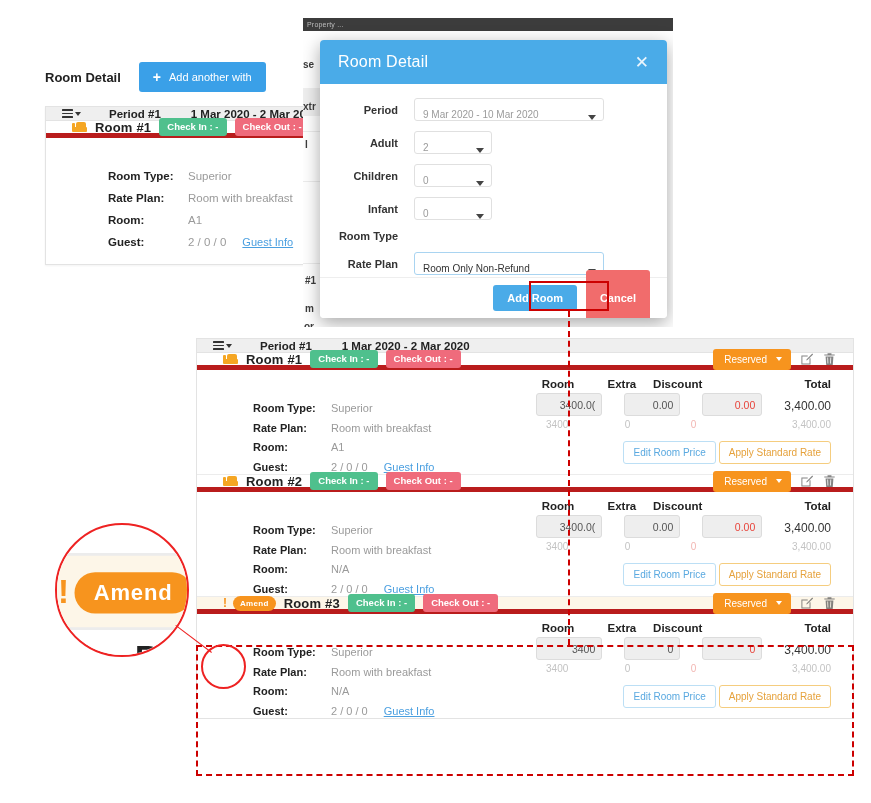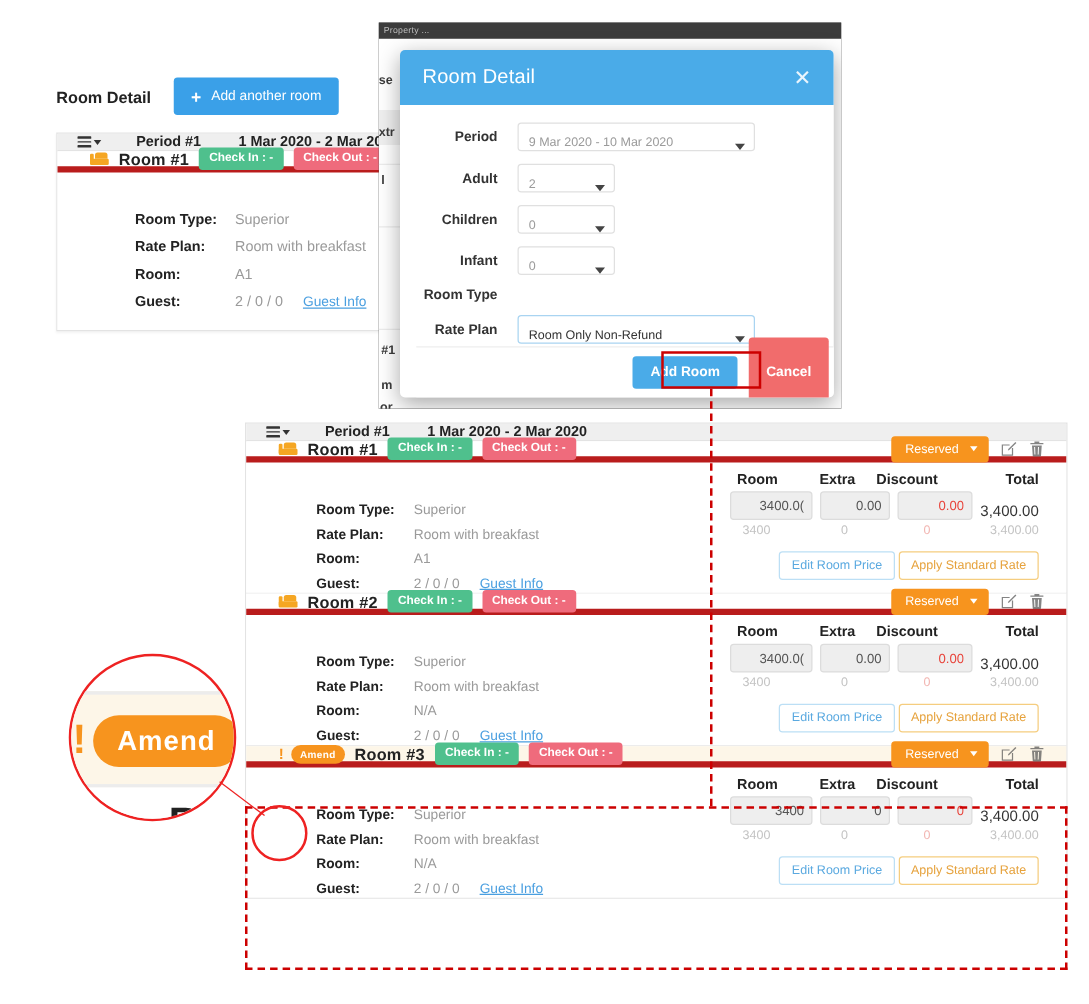--- a/index.html
+++ b/index.html
@@ -63,21 +63,21 @@
   .col-left { width:56%; padding-left:56px; }
   .col-right { flex:1; padding-right:22px; }
   .frow { display:flex; align-items:baseline; height:19.5px; font-size:11px; }
   .flabel { width:78px; font-weight:bold; color:#222;margin-top:24px; }
   .fval { color:#9a9a9a; }
   .guest-link { color:#4a9fe0; text-decoration:underline; margin-left:16px; font-size:11px; }
 
   .price-head { display:flex; font-size:11.5px; font-weight:bold; color:#222; margin-bottom:3px; }
   .ph { text-align:right; }
   .ph.room { width:72px; } .ph.extra { width:62px; } .ph.disc { width:66px; } .ph.total { flex:1; }
-  .price-inputs { display:flex; align-items:flex-end; gap:0;padding-left:34px; }
+  .price-inputs { display:flex; align-items:center; gap:16px;padding-left:34px; }
   .pin { width:72px; padding-right:6px; }
   .pin.extra { width:62px; } .pin.disc { width:66px; }
   .pin input {
     width:100%; height:23px; background:#eeeeee; border:1px solid #dcdcdc; border-radius:3px;
     text-align:right; padding:0 6px; font-size:10.5px; color:#555;
     font-family:inherit;
   }
   .pin.disc input { color:#e8453c; }
   .ptotal { flex:1; text-align:right; font-size:12px; color:#333; padding-top:3px; }
   .price-sub { display:flex; font-size:10px; color:#c3c3c3; margin-top:3px; }
@@ -138,21 +138,21 @@
     position:relative; height:23px; border:1px solid #e0e0e0; border-radius:3px;
     background:#fff; display:flex; align-items:flex-end; padding:0 20px 0 8px;
     font-size:10px; color:#9b9b9b; font-family:inherit;
   }
   .sel.wide { width:190px; }
   .sel.narrow { width:78px; }
   .sel.active { border-color:#a9d4f1; color:#333; }
   .sel .cd { position:absolute; right:7px; width:0;height:0;
     border-left:4px solid transparent;border-right:4px solid transparent;border-top:5px solid #444; }
   #modal .mfoot {
-    position:absolute; left:13px; bottom:0; width:100%; height:41px;
+    position:absolute; left:0; bottom:0; width:100%; height:41px;
     background:#fff; border-top:1px solid #eee;
     display:flex; align-items:center; justify-content:flex-end; gap:9px; padding-right:17px;
   }
   .btn-add-room2 { background:#4aabe8; border:none; color:#fff; font-size:11px; font-weight:bold;
     padding:7px 14px; border-radius:3px; font-family:inherit; cursor:pointer; }
   .btn-cancel { background:#f16c6c; border:none; color:#fff; font-size:11px; font-weight:bold;
     padding:22px 14px; border-radius:3px; font-family:inherit; cursor:pointer; }
 
   
   #panelMain { position:absolute; left:196px; top:338px; width:658px; }
@@ -184,21 +184,21 @@
 </head>
 <body>
 
 <div id="stage">
 
   <div id="panelTop">
     <div class="hdr">
       <h2>Room Detail</h2>
       <button class="btn-add-room">
         <span class="plus">+</span>
-        <span>Add another room</span>
+        <span>Add another with</span>
       </button>
     </div>
 
     <div class="card">
       <div class="period-bar">
         <span class="listicon">
           <span class="burger">
               <i></i>
               <i></i>
               <i></i>

